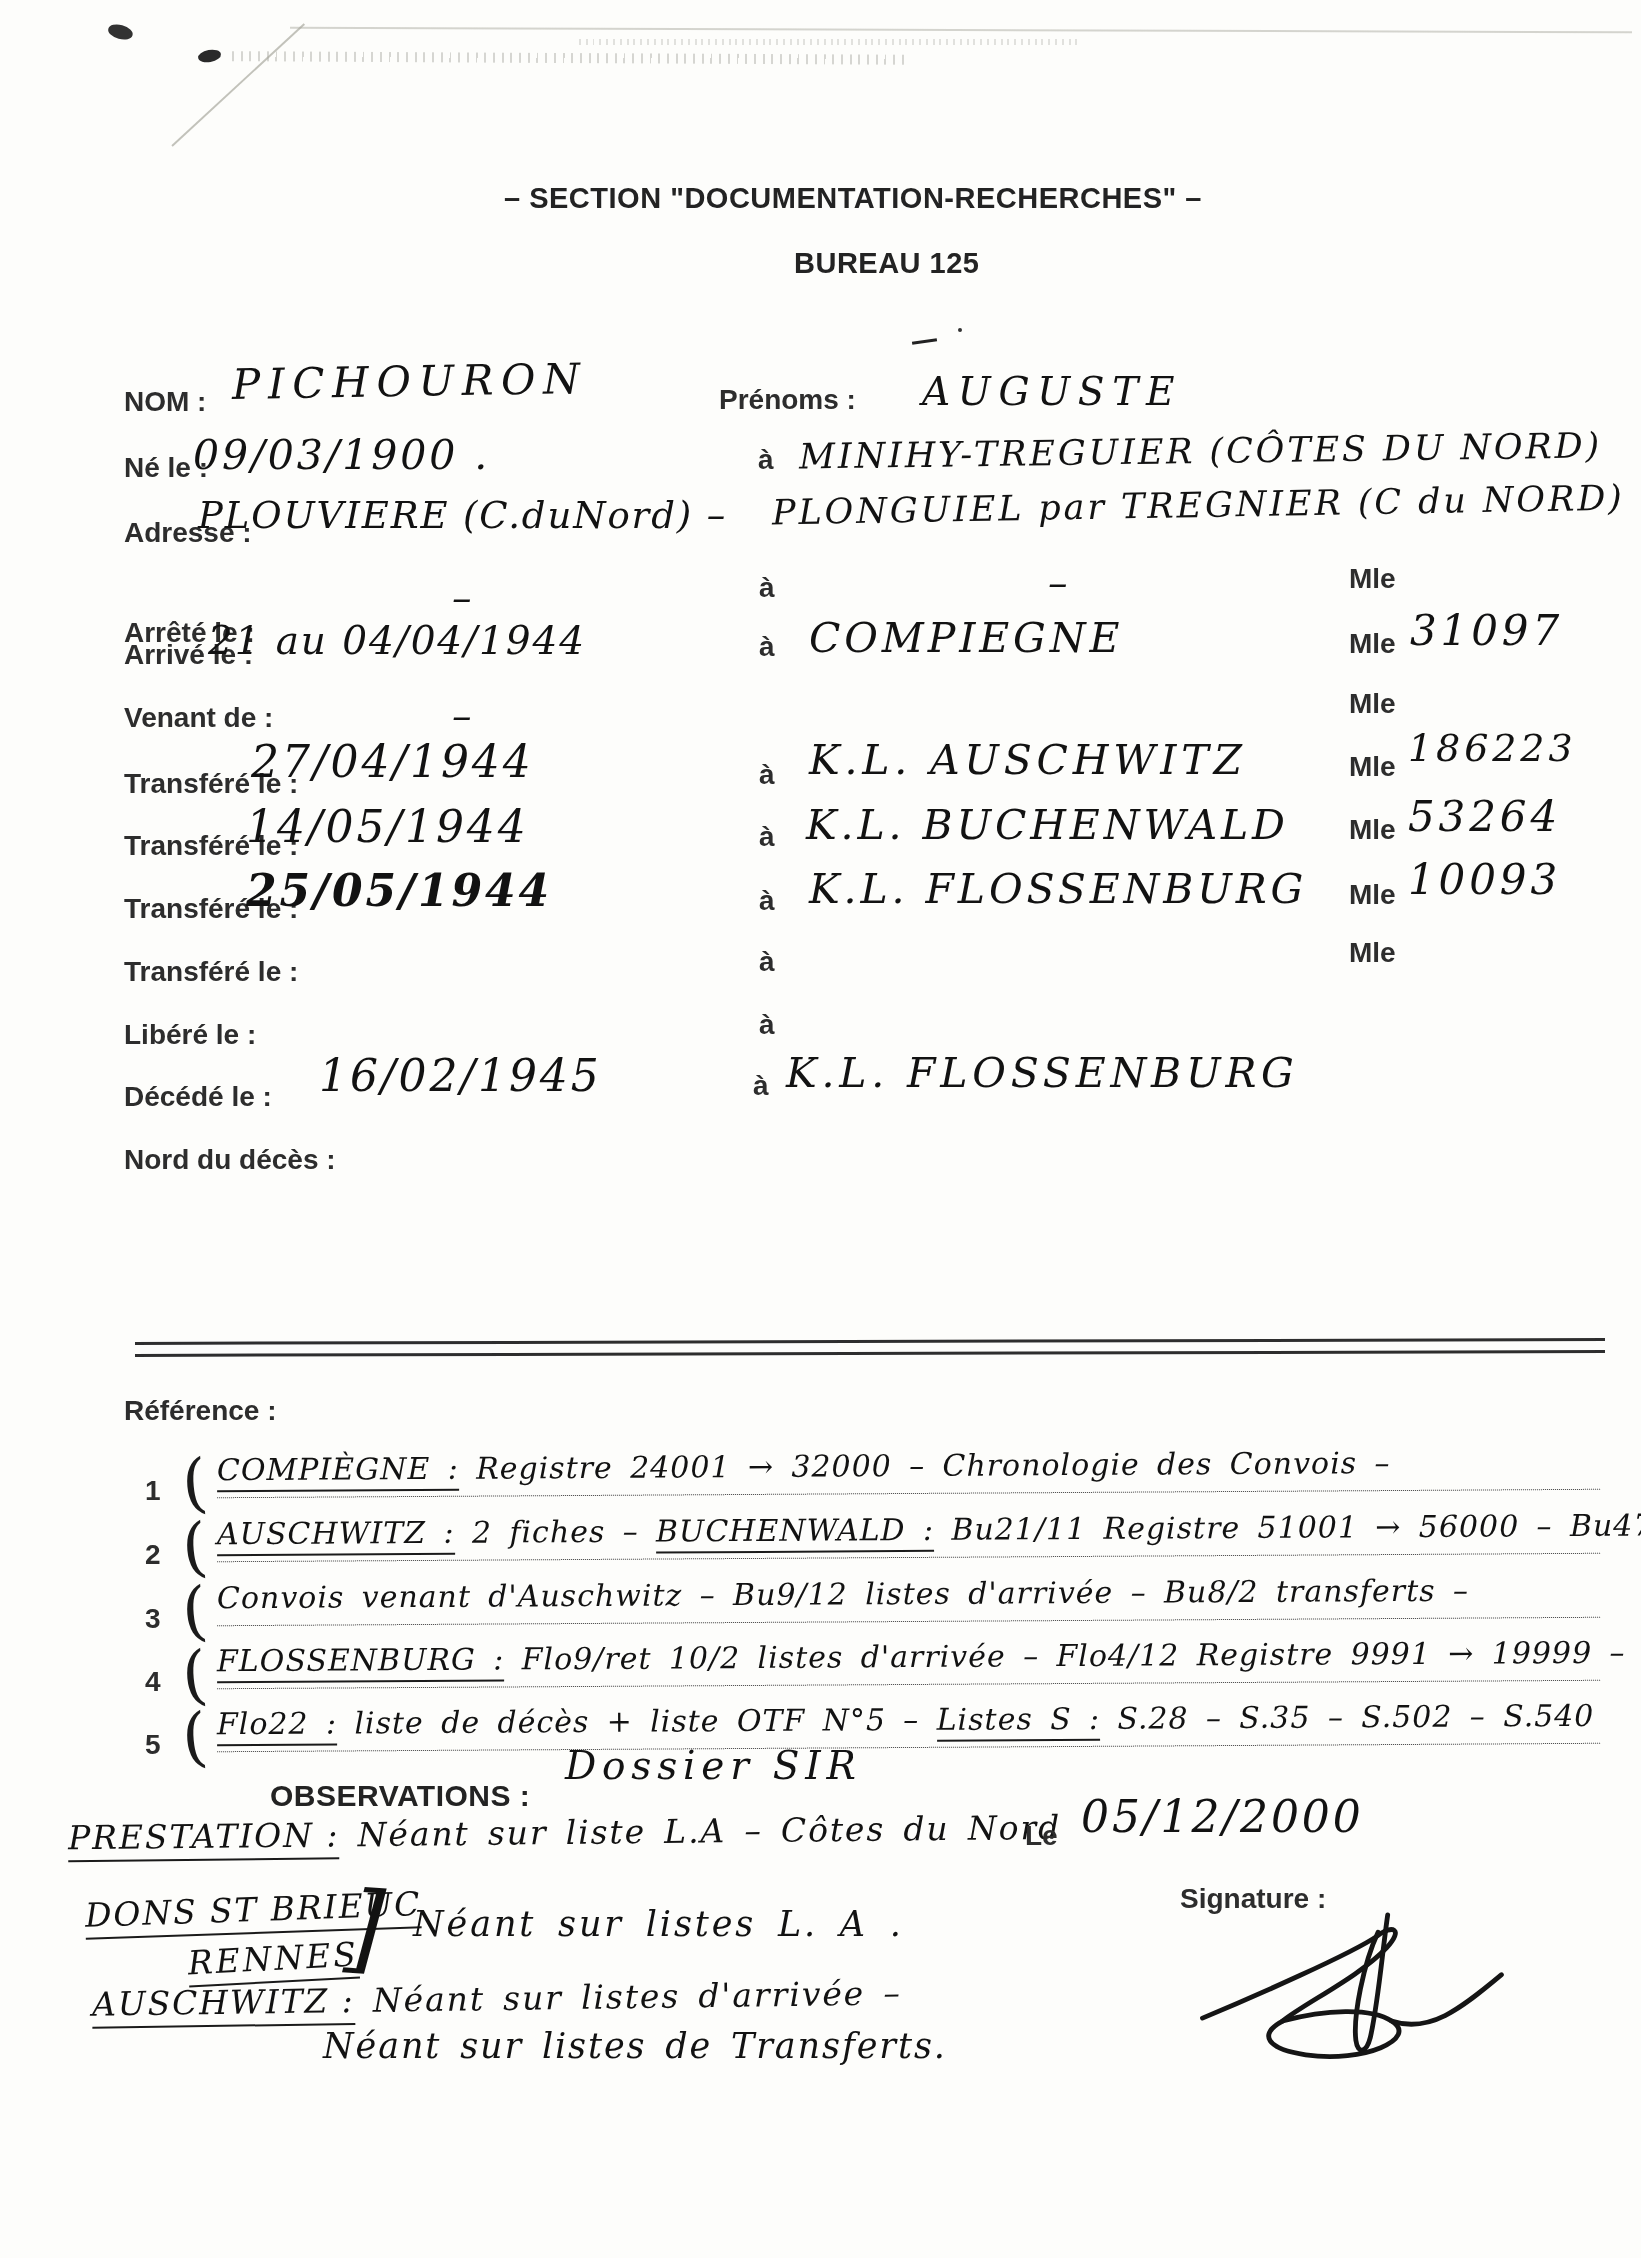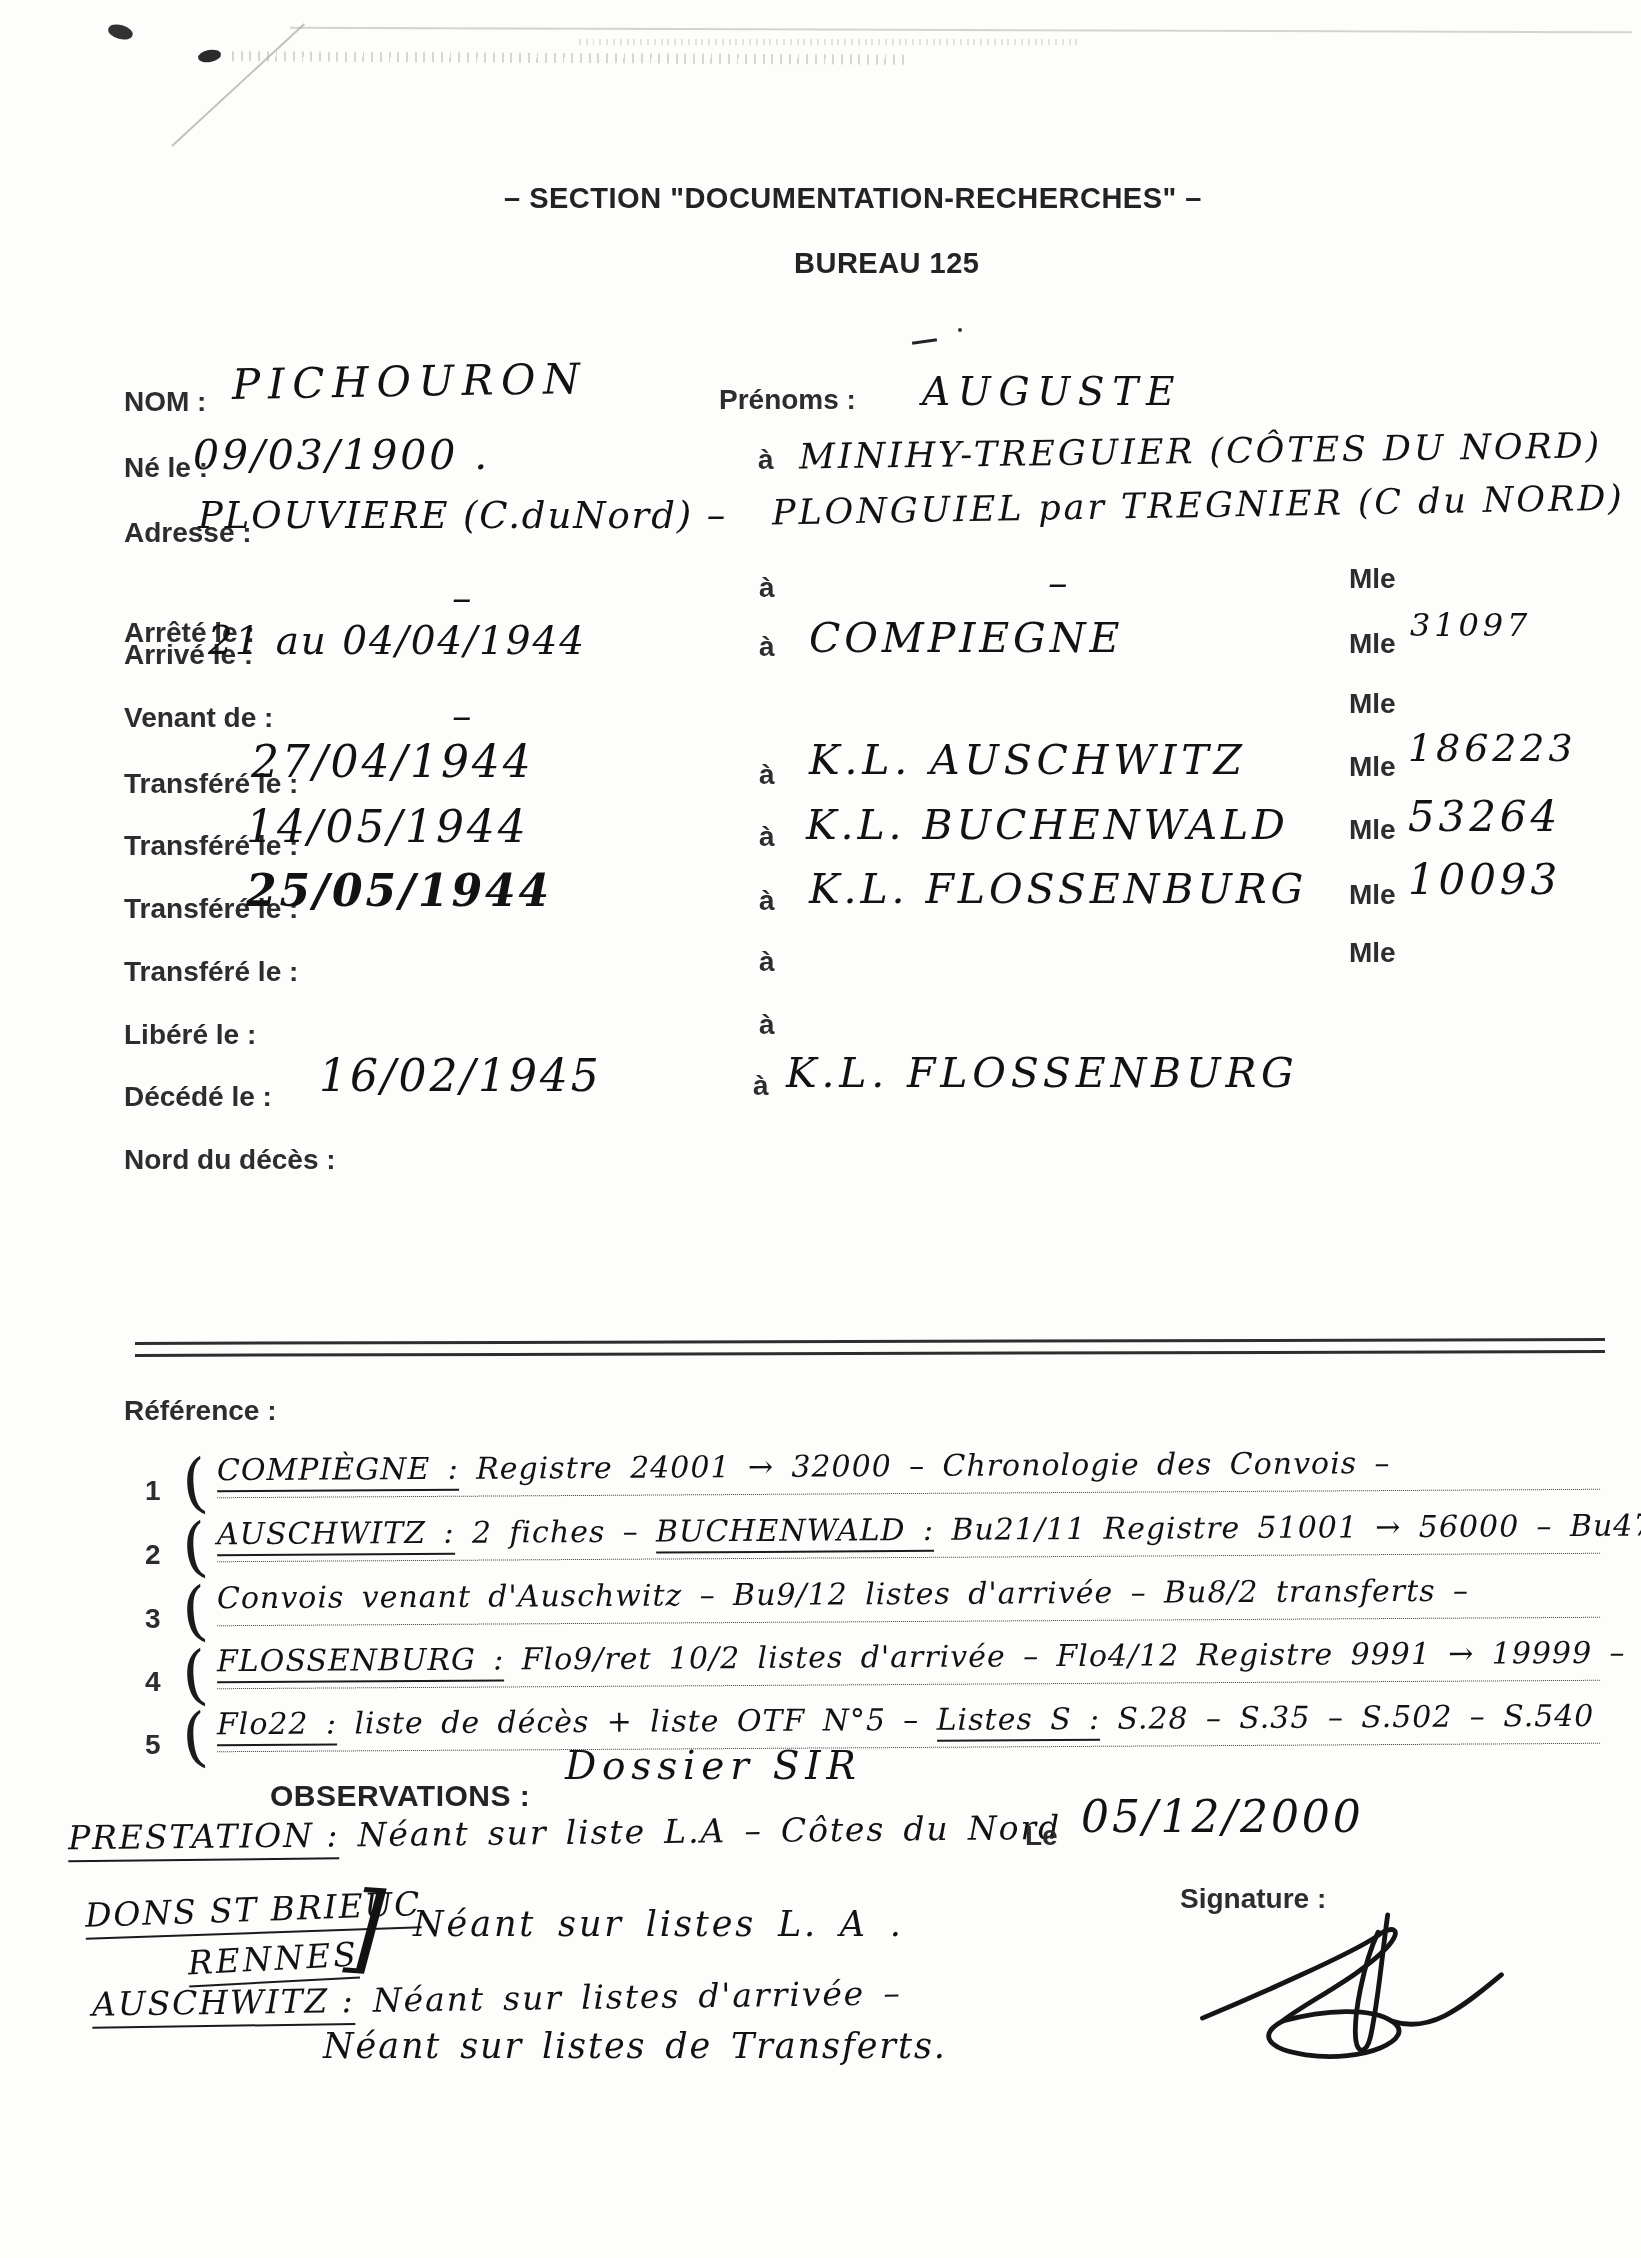--- a/index.html
+++ b/index.html
@@ -56,21 +56,21 @@
     <span class="abs hw" style="left:452px;top:575px;font-size:39px;">–</span>
     <span class="abs pl" style="left:759px;top:572px;">à</span>
     <span class="abs hw" style="left:1048px;top:560px;font-size:39px;">–</span>
     <span class="abs pl" style="left:1349px;top:563px;">Mle</span>
 
     <span class="abs pl" style="left:124px;top:639px;">Arrivé le :</span>
     <span class="abs hw" style="left:208px;top:618px;font-size:39px;letter-spacing:1.9px;">21 au 04/04/1944</span>
     <span class="abs pl" style="left:759px;top:631px;">à</span>
     <span class="abs hw" style="left:809px;top:614px;font-size:41px;letter-spacing:3.9px;">COMPIEGNE</span>
     <span class="abs pl" style="left:1349px;top:628px;">Mle</span>
-    <span class="abs hw" style="left:1410px;top:606px;font-size:32px;letter-spacing:3.9px;">31097</span>
+    <span class="abs hw" style="left:1410px;top:606px;font-size:42px;letter-spacing:3.9px;">31097</span>
 
     <span class="abs pl" style="left:124px;top:702px;">Venant de :</span>
     <span class="abs hw" style="left:452px;top:693px;font-size:39px;">–</span>
     <span class="abs pl" style="left:1349px;top:688px;">Mle</span>
 
     <span class="abs pl" style="left:124px;top:768px;">Transféré le :</span>
     <span class="abs hw" style="left:251px;top:736px;font-size:44px;letter-spacing:2.9px;">27/04/1944</span>
     <span class="abs pl" style="left:759px;top:759px;">à</span>
     <span class="abs hw" style="left:809px;top:736px;font-size:41px;letter-spacing:4.8px;">K.L. AUSCHWITZ</span>
     <span class="abs pl" style="left:1349px;top:751px;">Mle</span>

